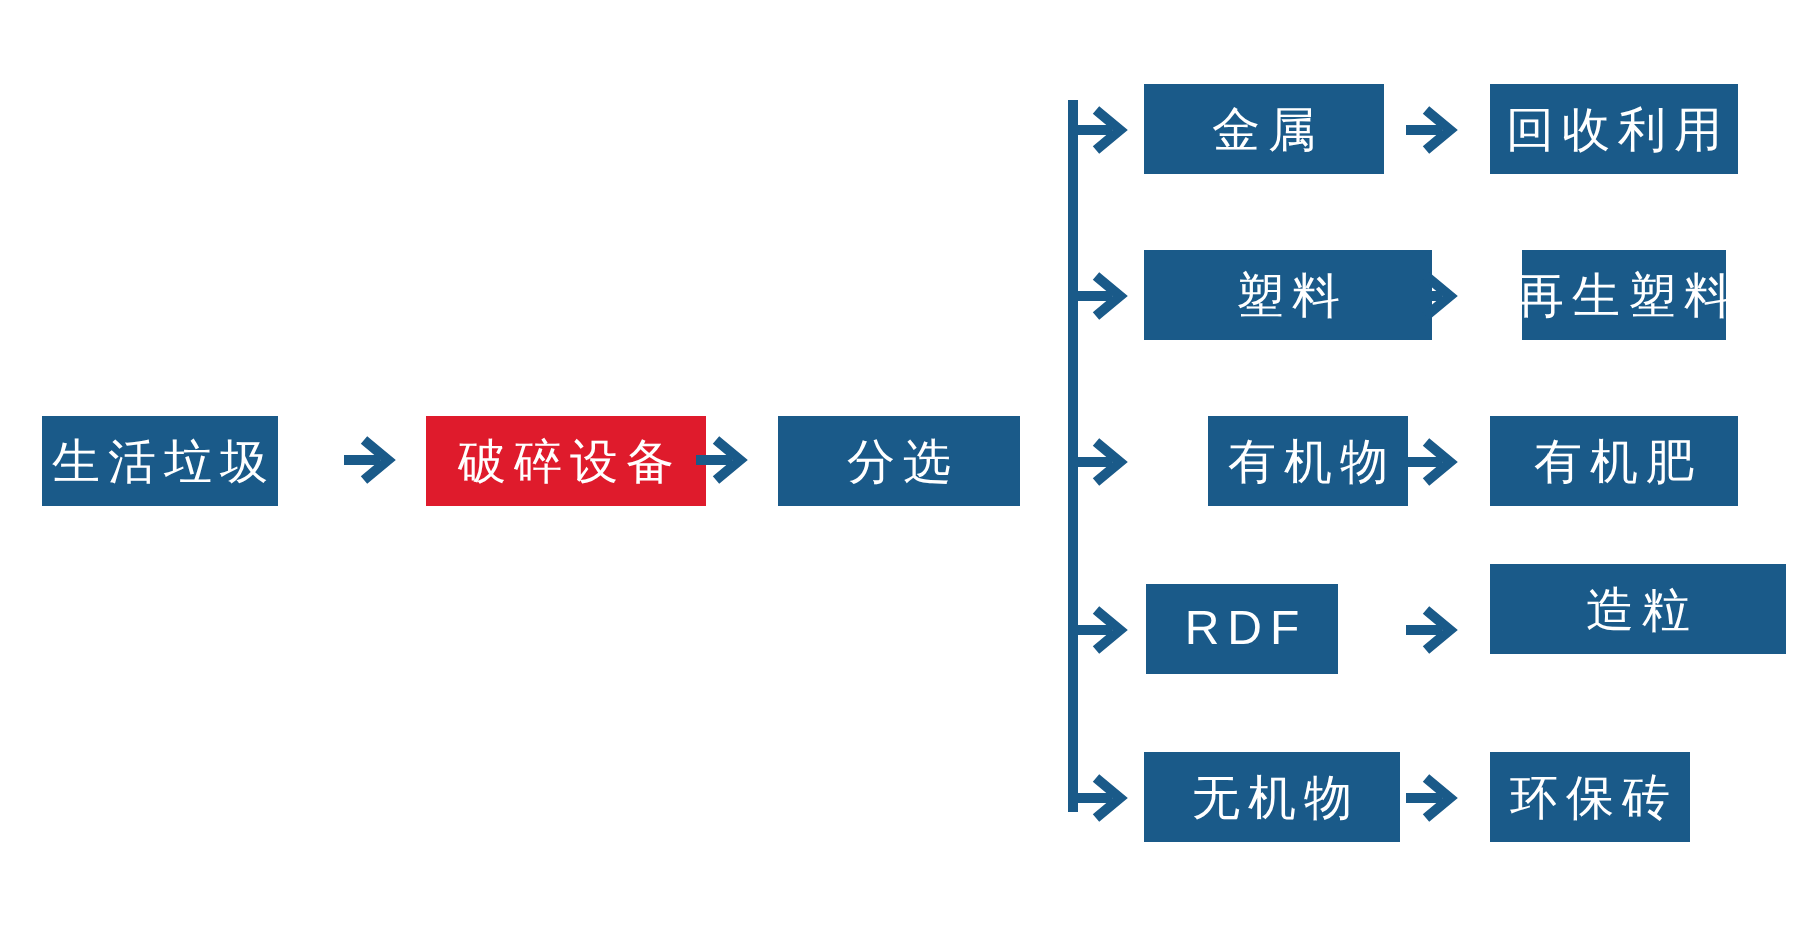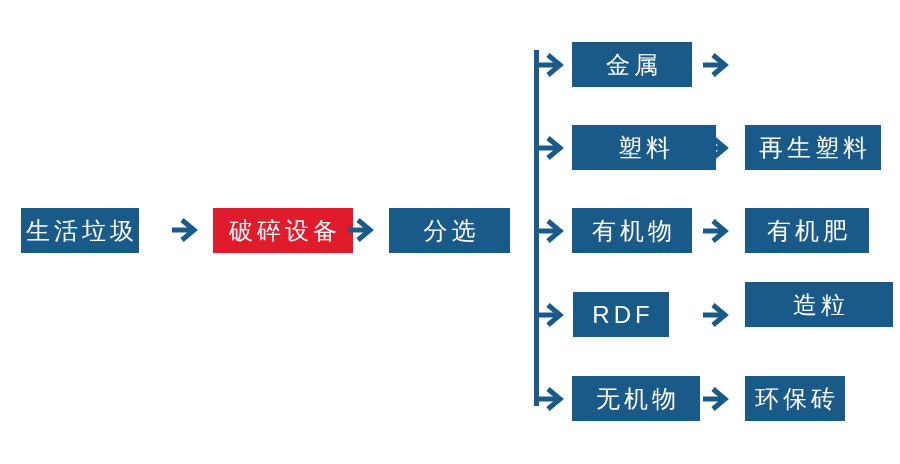--- a/index.html
+++ b/index.html
@@ -56,37 +56,38 @@
 
   <svg class="arrow" style="left:537px;top:52px" viewBox="0 0 30 26">
     <path d="M1 13 H19" stroke="currentColor" stroke-width="5" fill="none"></path>
     <path d="M11 3 L23 13 L11 23" stroke="currentColor" stroke-width="5" fill="none"></path>
   </svg>
   <div class="box" style="left:572px;top:42px;width:120px">金属</div>
   <svg class="arrow" style="left:702px;top:52px" viewBox="0 0 30 26">
     <path d="M1 13 H19" stroke="currentColor" stroke-width="5" fill="none"></path>
     <path d="M11 3 L23 13 L11 23" stroke="currentColor" stroke-width="5" fill="none"></path>
   </svg>
+  <div class="box" style="left:745px;top:42px;width:124px">回收利用</div>
 
   <svg class="arrow" style="left:537px;top:135px" viewBox="0 0 30 26">
     <path d="M1 13 H19" stroke="currentColor" stroke-width="5" fill="none"></path>
     <path d="M11 3 L23 13 L11 23" stroke="currentColor" stroke-width="5" fill="none"></path>
   </svg>
   <div class="box" style="left:572px;top:125px;width:144px">塑料</div>
   <svg class="arrow" style="left:702px;top:135px" viewBox="0 0 30 26">
     <path d="M1 13 H19" stroke="currentColor" stroke-width="5" fill="none"></path>
     <path d="M11 3 L23 13 L11 23" stroke="currentColor" stroke-width="5" fill="none"></path>
   </svg>
-  <div class="box" style="left:745px;top:125px;width:136px">再生塑料</div>
+  <div class="box" style="left:761px;top:125px;width:102px">再生塑料</div>
 
   <svg class="arrow" style="left:537px;top:218px" viewBox="0 0 30 26">
     <path d="M1 13 H19" stroke="currentColor" stroke-width="5" fill="none"></path>
     <path d="M11 3 L23 13 L11 23" stroke="currentColor" stroke-width="5" fill="none"></path>
   </svg>
-  <div class="box" style="left:572px;top:208px;width:120px">有机物</div>
+  <div class="box" style="left:604px;top:208px;width:100px">有机物</div>
   <svg class="arrow" style="left:702px;top:218px" viewBox="0 0 30 26">
     <path d="M1 13 H19" stroke="currentColor" stroke-width="5" fill="none"></path>
     <path d="M11 3 L23 13 L11 23" stroke="currentColor" stroke-width="5" fill="none"></path>
   </svg>
   <div class="box" style="left:745px;top:208px;width:124px">有机肥</div>
 
   <svg class="arrow" style="left:537px;top:302px" viewBox="0 0 30 26">
     <path d="M1 13 H19" stroke="currentColor" stroke-width="5" fill="none"></path>
     <path d="M11 3 L23 13 L11 23" stroke="currentColor" stroke-width="5" fill="none"></path>
   </svg>

